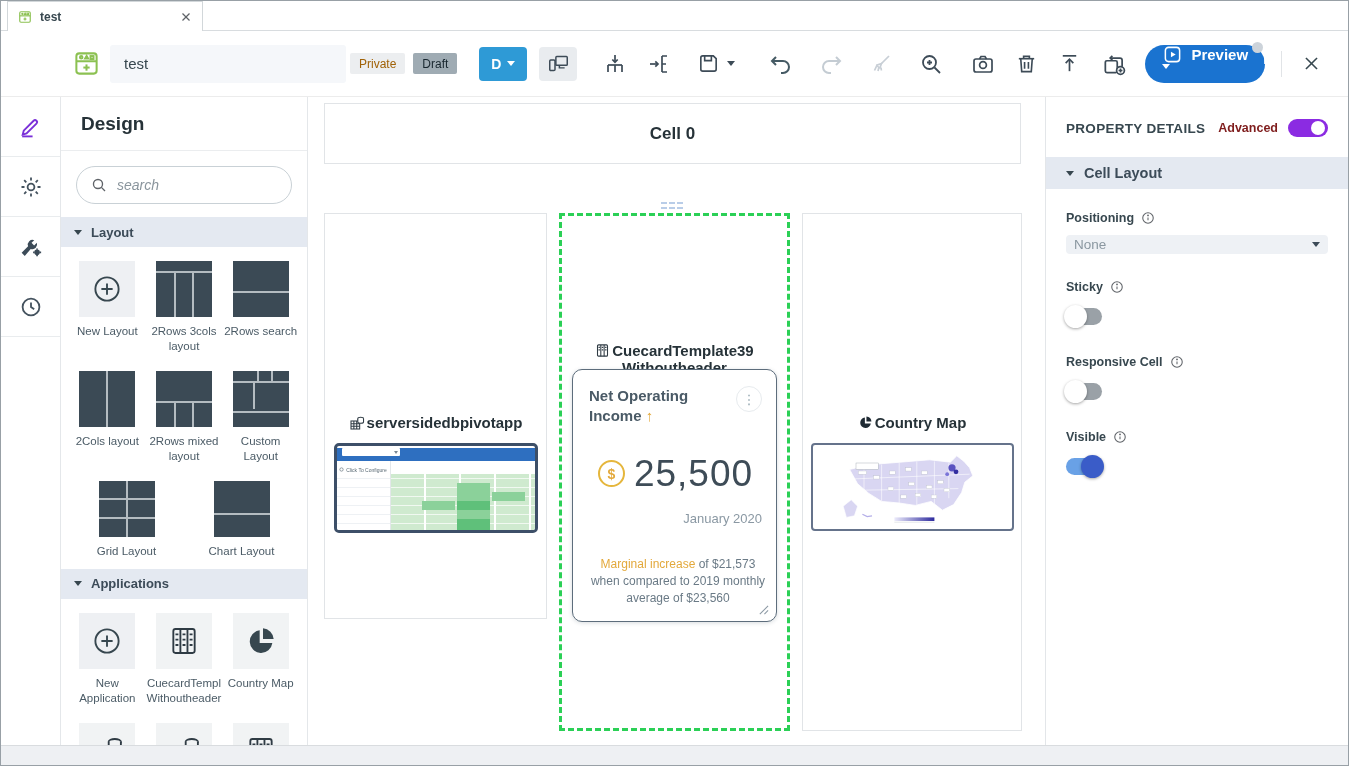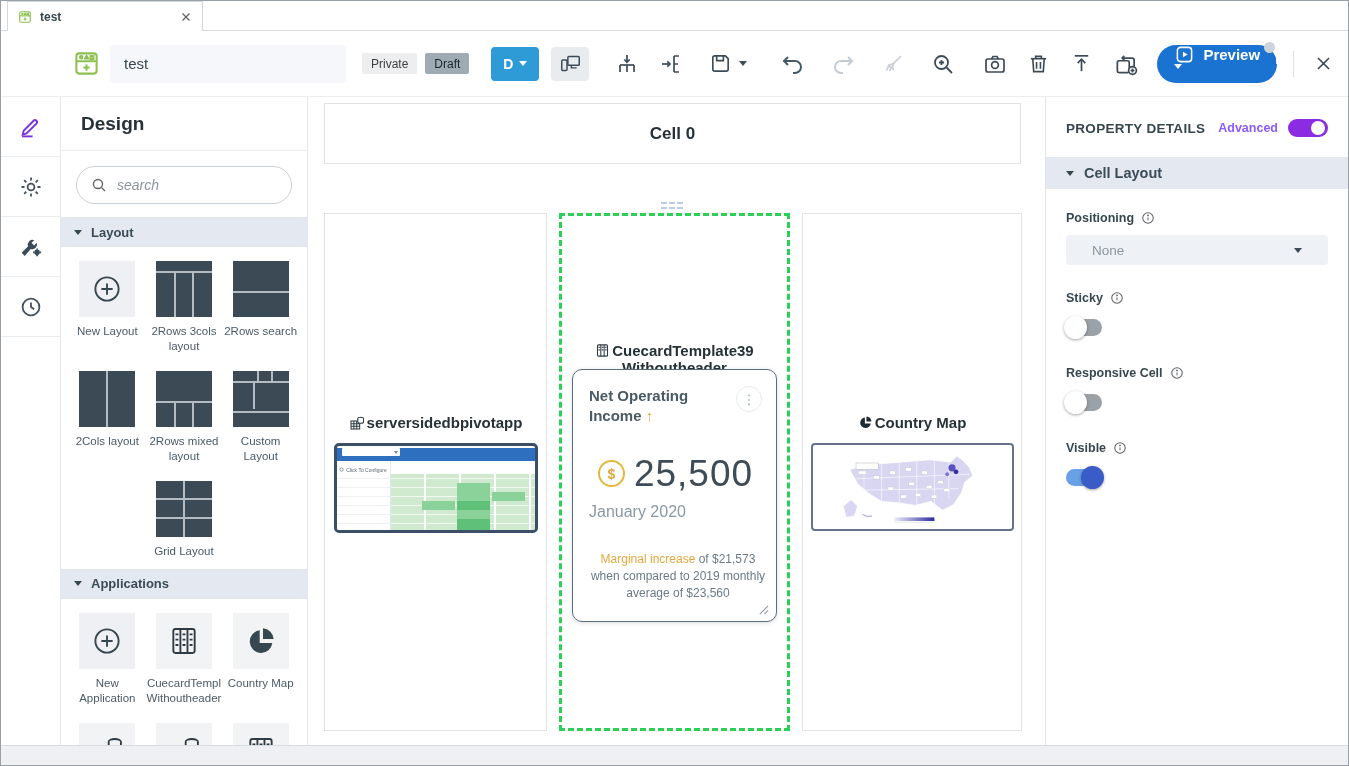--- a/index.html
+++ b/index.html
@@ -15,21 +15,21 @@
   .tab-title { font-size:12px; font-weight:bold; color:#37474f; flex:1; }
   .tab svg { flex:0 0 auto; }
 
   
   .toolbar { height:66px; display:flex; align-items:center; background:#fff;
              border-bottom:1px solid #ececec; padding-left:72px; }
   .tb-name-input { margin-left:10px; width:236px; height:38px; border:none; background:#f5f7fa;
                    border-radius:3px; font-size:15px; color:#37474f; padding:0 14px;
                    font-family:"Liberation Sans",sans-serif; }
   .badge { height:21px; display:flex; align-items:center; padding:0 9px; font-size:12px; border-radius:2px; }
-  .badge-private { margin-left:16px; background:#eceef0; color:#404040; }
+  .badge-private { margin-left:4px; background:#eceef0; color:#a16207; }
   .badge-draft   { margin-left:8px;  background:#9fabb3; color:#18262e; }
   .d-btn { margin-left:22px; height:34px; min-width:48px; background:#2e9ad6; border-radius:4px;
            display:flex; align-items:center; justify-content:center; gap:6px; padding:0 9px; cursor:pointer; }
   .d-btn span { color:#fff; font-weight:bold; font-size:14px; }
   .caret-dn { width:0; height:0; border-left:4.5px solid transparent; border-right:4.5px solid transparent;
               border-top:5px solid #fff; }
   .device-btn { margin-left:12px; width:38px; height:34px; background:#e9ecef; border-radius:4px;
                 display:flex; align-items:center; justify-content:center; cursor:pointer; }
   .tb-icon { margin-left:26px; display:flex; align-items:center; cursor:pointer; }
   .tb-icon.sm { margin-left:20px; }
@@ -77,21 +77,21 @@
   .item-label { margin-top:7px; font-size:11.5px; color:#4b5b66; text-align:center; line-height:1.3;
                 max-width:90px; }
 
   
   .canvas { flex:1; position:relative; background:#fff; }
   .cell { position:absolute; border:1px solid #e1e4e7; background:#fff; }
   .cell0 { left:16px; top:6px; width:697px; height:61px; display:flex; align-items:center; justify-content:center; }
   .cell0 span { font-size:17px; font-weight:bold; color:#263238; }
   .cell-handle { position:absolute; left:353px; top:105px; width:22px; height:7px;
                  border-top:2px dashed #b9cde8; border-bottom:2px dashed #b9cde8; cursor:row-resize; }
-  .cellA { left:16px;  top:116px; width:223px; height:518px; }
+  .cellA { left:16px;  top:116px; width:223px; height:406px; }
   .cellB { left:251px; top:116px; width:231px; height:518px; border:3px dashed #2bd056; background:#fff; }
   .cellC { left:494px; top:116px; width:220px; height:518px; }
   .widget-label { display:flex; align-items:center; justify-content:center; gap:2px;
                   font-size:15px; font-weight:bold; color:#263238; }
   .cellA .widget-label { margin-top:200px; }
   .cellC .widget-label { margin-top:200px; }
 
   
   .pivot-thumb { margin:12px auto 0 auto; width:204px; height:90px; border:3px solid #3d4f68;
                  border-radius:5px; background:#fff; overflow:hidden; cursor:pointer; }
@@ -121,46 +121,46 @@
              padding:16px 14px 10px 16px; cursor:pointer; }
   .cc-head { display:flex; justify-content:space-between; }
   .cc-title { font-size:15px; font-weight:bold; color:#4a5a66; line-height:1.35; width:125px; }
   .cc-arrow { color:#e3a93c; }
   .cc-kebab { width:26px; height:26px; border:1px solid #e7ebee; border-radius:50%; display:flex;
               align-items:center; justify-content:center; color:#90a4ae; font-size:13px; cursor:pointer; }
   .cc-value-row { margin-top:26px; display:flex; align-items:center; justify-content:center; gap:9px; }
   .cc-coin { width:27px; height:27px; border:2.5px solid #e5b63c; border-radius:50%; display:flex;
              align-items:center; justify-content:center; color:#e3a93c; font-size:14px; font-weight:bold; }
   .cc-value { font-size:37px; color:#3e4c57; letter-spacing:1px; }
-  .cc-period { margin-top:8px; text-align:left; font-size:16px; color:#8a98a3; }
+  .cc-period { margin-top:16px; text-align:right; font-size:13px; color:#8a98a3; }
   .cc-note { margin:30px auto 0 auto; width:178px; text-align:center; font-size:12px; color:#6a7a86;
              line-height:1.45; }
   .cc-note .hl { color:#e3a93c; }
   .cc-resize { position:absolute; right:7px; bottom:6px; cursor:nwse-resize; }
 
   
   .map-thumb { margin:12px auto 0 auto; width:203px; height:88px; border:2.5px solid #65738b;
                border-radius:4px; background:#fff; display:flex; align-items:center; justify-content:center;
                cursor:pointer; }
 
   
   .props { width:303px; border-left:1px solid #e3e6e9; padding:22px 20px 0 20px; background:#fff; }
   .pp-header { display:flex; align-items:center; justify-content:space-between; }
   .pp-title { font-size:13.5px; font-weight:bold; color:#37474f; letter-spacing:.3px; }
   .pp-adv { display:flex; align-items:center; gap:10px; }
-  .pp-adv-label { font-size:12.5px; font-weight:bold; color:#8b5cf6; }
+  .pp-adv-label { font-size:12.5px; font-weight:bold; color:#7f1d1d; }
   .pp-section { margin:20px -20px 0 -20px; height:32px; background:#e4e9f1; display:flex; align-items:center;
                 gap:10px; padding-left:20px; cursor:pointer; }
   .pp-section .tri { width:0; height:0; border-left:4.5px solid transparent; border-right:4.5px solid transparent;
                      border-top:5px solid #37474f; }
   .pp-section span { font-size:14.5px; font-weight:bold; color:#3c4b58; }
   .pp-label { margin-top:22px; display:flex; align-items:center; gap:7px; font-size:12.5px;
               font-weight:bold; color:#37474f; }
-  .pp-select { margin-top:10px; height:30px; background:#eef1f5; border-radius:4px; display:flex;
-               align-items:center; justify-content:space-between; padding:0 26px; cursor:pointer; }
+  .pp-select { margin-top:10px; height:19px; background:#eef1f5; border-radius:4px; display:flex;
+               align-items:center; justify-content:space-between; padding:0 8px; cursor:pointer; }
   .pp-select span { font-size:13.5px; color:#8a97a0; }
   .pp-select .caret-dn { border-top-color:#3c4b58; }
 
   
   .toggle { position:relative; margin-top:14px; width:36px; height:17px; border-radius:9px; cursor:pointer; }
   .toggle .knob { position:absolute; top:-3px; width:23px; height:23px; border-radius:50%; background:#fff;
                   box-shadow:0 1px 3px rgba(0,0,0,.35); }
   .toggle-off { background:#9aa1a7; }
   .toggle-off .knob { left:-2px; }
   .toggle-on-blue { background:#69a1e6; }
@@ -414,20 +414,26 @@
           </div>
           <div class="item-label">Custom Layout</div>
         </div>
         <div class="panel-item">
           <div class="tile">
             <div class="ln" style="left:27px;top:0;bottom:0;width:2px"></div>
             <div class="ln" style="left:0;right:0;top:17px;height:2px"></div>
             <div class="ln" style="left:0;right:0;top:36px;height:2px"></div>
           </div>
           <div class="item-label">Grid Layout</div>
+        </div>
+        <div class="panel-item">
+          <div class="tile">
+            <div class="ln" style="left:0;right:0;top:32px;height:2px"></div>
+          </div>
+          <div class="item-label">Chart Layout</div>
         </div>
       </div>
 
       <div class="section-hd">
         <div class="tri"></div>
         <span>Applications</span>
       </div>
       <div class="items-grid">
         <div class="panel-item">
           <div class="tile tile-plus">

